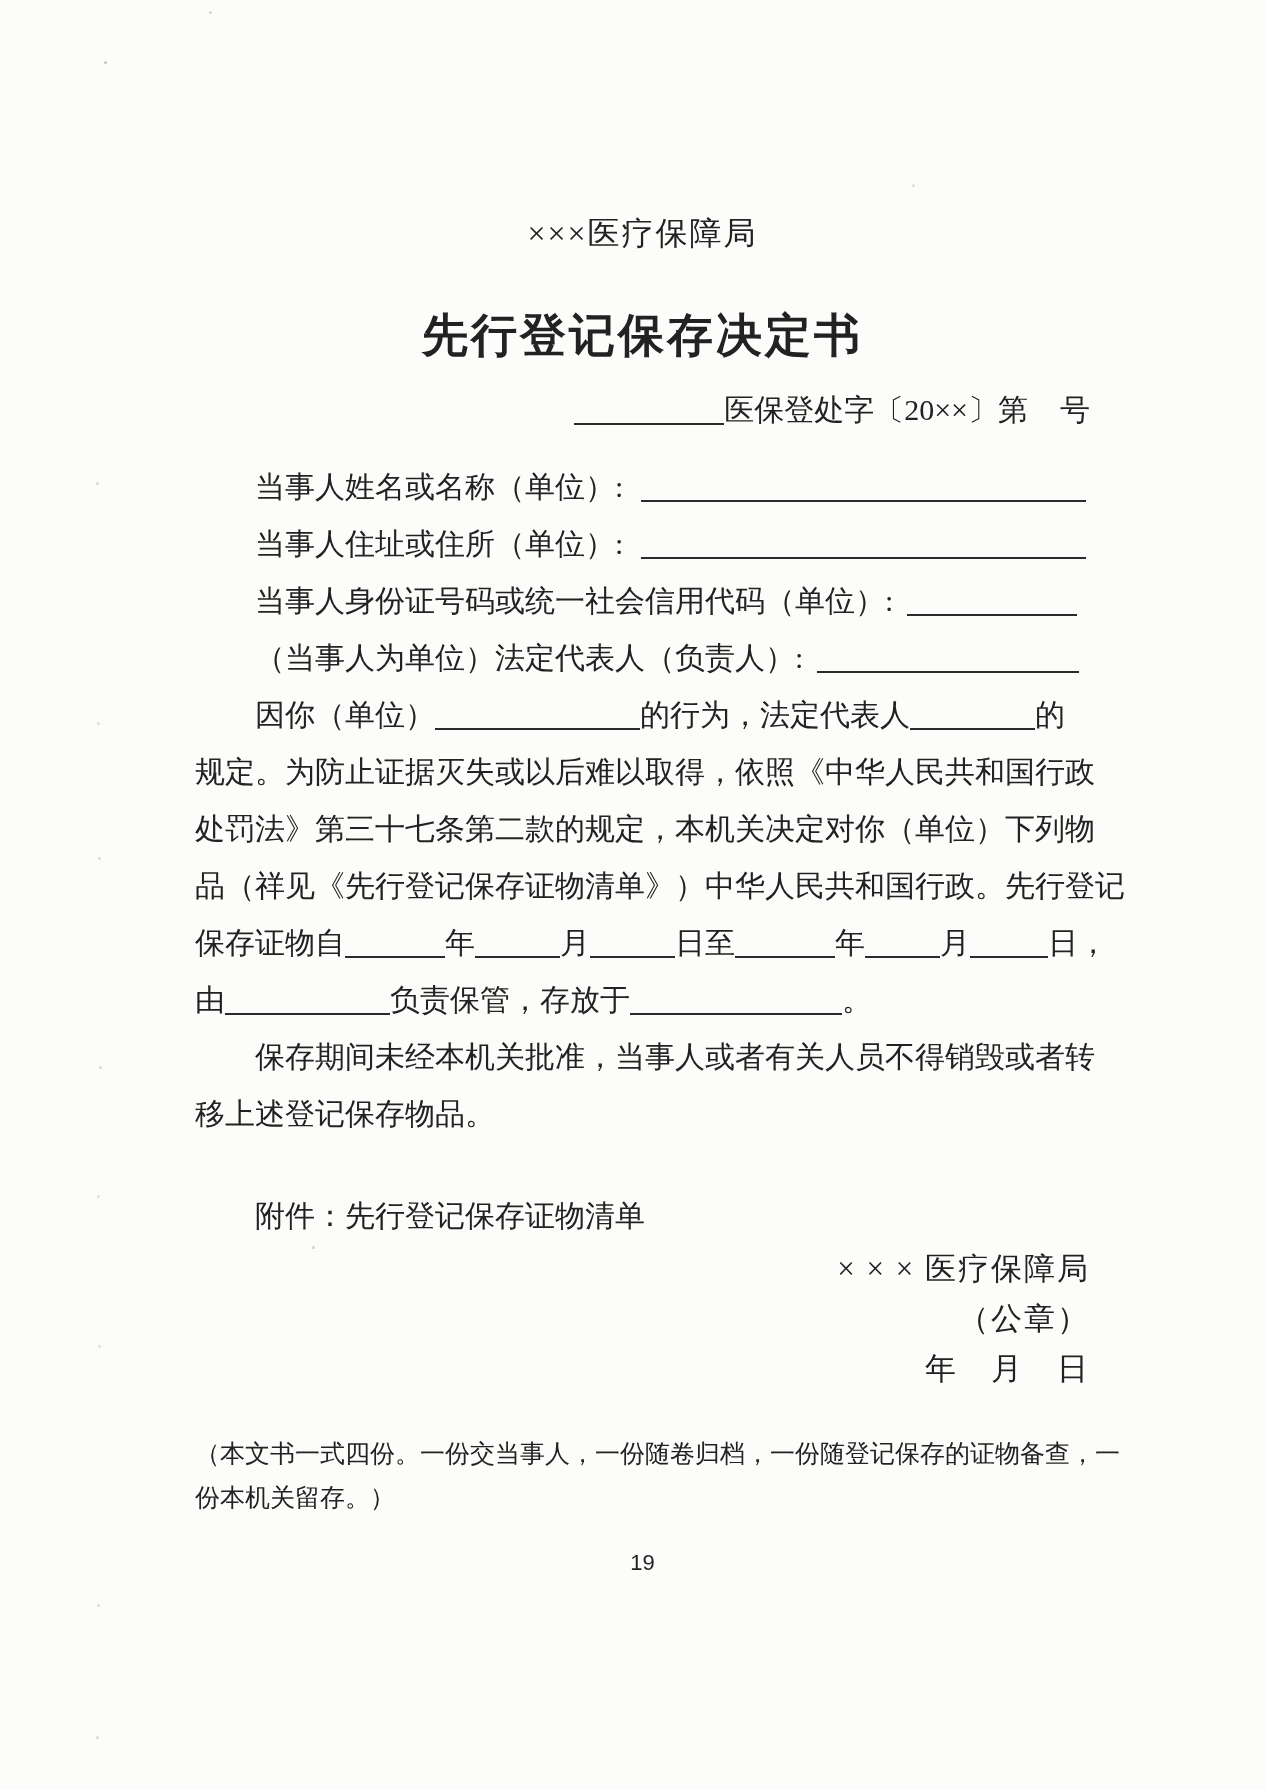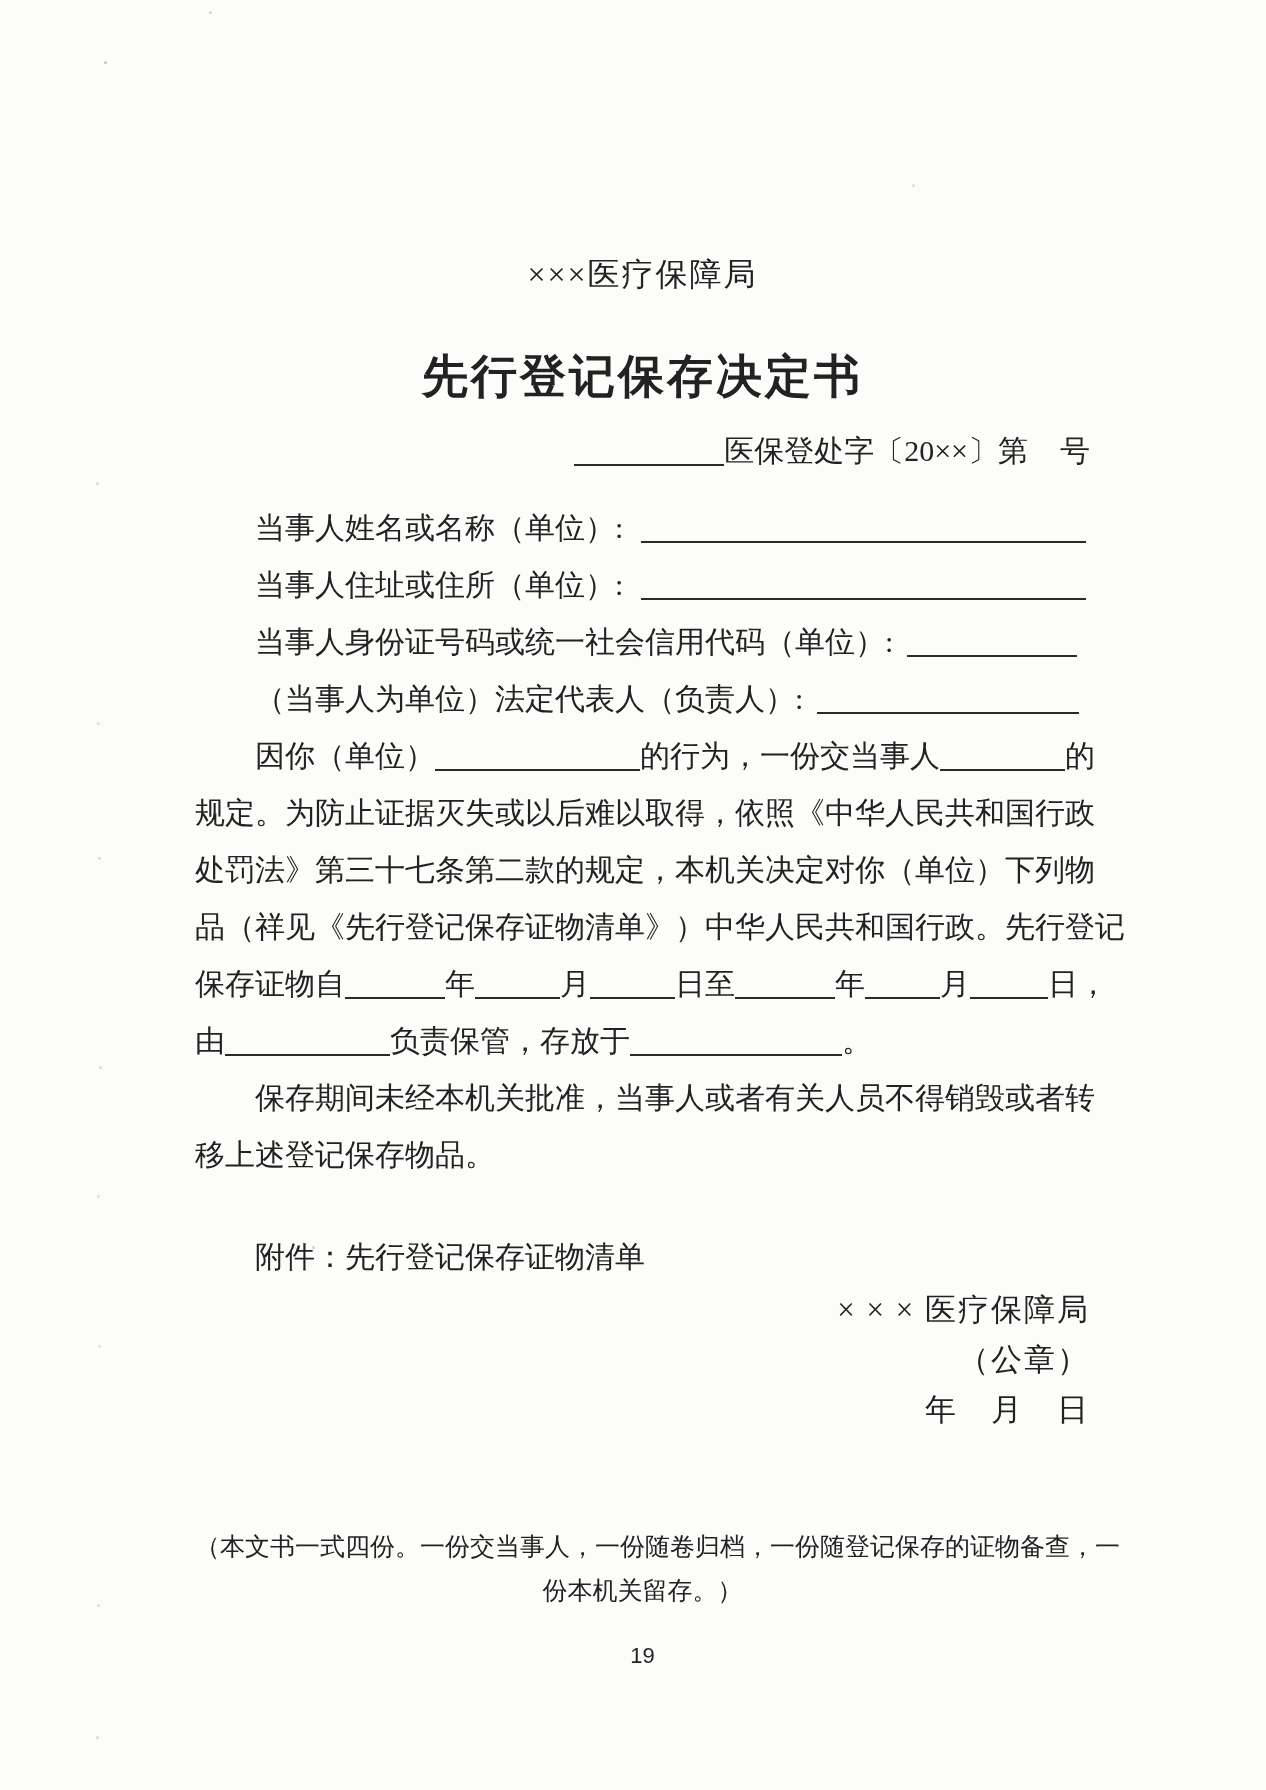--- a/index.html
+++ b/index.html
@@ -18,21 +18,20 @@
     box-sizing:border-box;
     padding:214px 176px 0 195px;
     overflow:hidden;
   }
   .header{
     text-align:center;
     font-size:32px;
     line-height:38px;
     letter-spacing:2px;
     font-weight:400;
-    margin-top:41px;
   }
   .title{
     text-align:center;
     margin-top:56px;
     font-size:46px;
     line-height:56px;
     font-weight:700;
     letter-spacing:3px;
   }
   .docno{
@@ -44,21 +43,21 @@
   .body-text{margin-top:28px;font-size:30px;}
   .body-text .line{height:57px;line-height:57px;white-space:nowrap;}
   .attachment{margin-top:45px;font-size:30px;}
   .attachment .line{height:57px;line-height:57px;}
   .signature{
     margin-top:0;
     font-size:31px;
     text-align:right;
   }
   .signature .line{height:50px;line-height:50px;letter-spacing:2px;}
-  .footnote{margin-top:90px;font-size:25px;text-align:center;}
+  .footnote{margin-top:38px;font-size:25px;}
   .footnote .line{height:44px;line-height:44px;white-space:nowrap;}
   .pageno{
     margin-top:30px;
     text-align:center;
     font-size:22px;
     line-height:26px;
     font-family:"Liberation Sans","DejaVu Sans",sans-serif;
   }
   .indent{padding-left:60px;}
   .t{display:inline;}
@@ -100,21 +99,21 @@
 
   <div class="docno">
       <div class="line"><span class="blank" style="width: 150px;"></span><span class="t">医保登处字〔20××〕第</span><span class="gap" style="width: 32px;"></span><span class="t">号</span></div>
     </div>
 
   <div class="body-text">
       <div class="line indent"><span class="t">当事人姓名或名称（单位）:</span><span class="gap" style="width: 18px;"></span><span class="blank" style="width: 445px;"></span></div>
       <div class="line indent"><span class="t">当事人住址或住所（单位）:</span><span class="gap" style="width: 18px;"></span><span class="blank" style="width: 445px;"></span></div>
       <div class="line indent"><span class="t">当事人身份证号码或统一社会信用代码（单位）:</span><span class="gap" style="width: 14px;"></span><span class="blank" style="width: 170px;"></span></div>
       <div class="line indent"><span class="t">（当事人为单位）法定代表人（负责人）:</span><span class="gap" style="width: 14px;"></span><span class="blank" style="width: 262px;"></span></div>
-      <div class="line indent"><span class="t">因你（单位）</span><span class="blank" style="width: 205px;"></span><span class="t">的行为，一份交当事人</span><span class="blank" style="width: 125px;"></span><span class="t">的</span></div>
+      <div class="line indent"><span class="t">因你（单位）</span><span class="blank" style="width: 205px;"></span><span class="t">的行为，法定代表人</span><span class="blank" style="width: 125px;"></span><span class="t">的</span></div>
       <div class="line"><span class="t">规定。为防止证据灭失或以后难以取得，依照《中华人民共和国行政</span></div>
       <div class="line"><span class="t">处罚法》第三十七条第二款的规定，本机关决定对你（单位）下列物</span></div>
       <div class="line"><span class="t">品（祥见《先行登记保存证物清单》）中华人民共和国行政。先行登记</span></div>
       <div class="line"><span class="t">保存证物自</span><span class="blank" style="width: 100px;"></span><span class="t">年</span><span class="blank" style="width: 85px;"></span><span class="t">月</span><span class="blank" style="width: 85px;"></span><span class="t">日至</span><span class="blank" style="width: 100px;"></span><span class="t">年</span><span class="blank" style="width: 75px;"></span><span class="t">月</span><span class="blank" style="width: 78px;"></span><span class="t">日，</span></div>
       <div class="line"><span class="t">由</span><span class="blank" style="width: 165px;"></span><span class="t">负责保管，存放于</span><span class="blank" style="width: 212px;"></span><span class="t">。</span></div>
       <div class="line indent"><span class="t">保存期间未经本机关批准，当事人或者有关人员不得销毁或者转</span></div>
       <div class="line"><span class="t">移上述登记保存物品。</span></div>
     </div>
 
   <div class="attachment">

